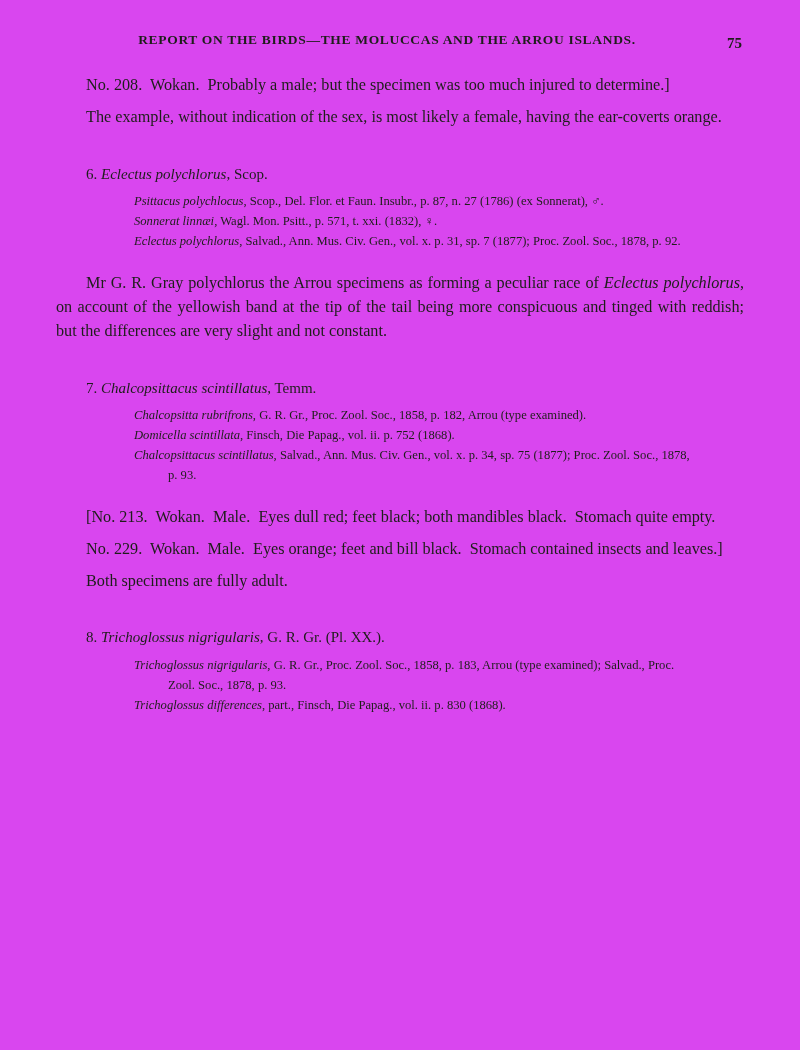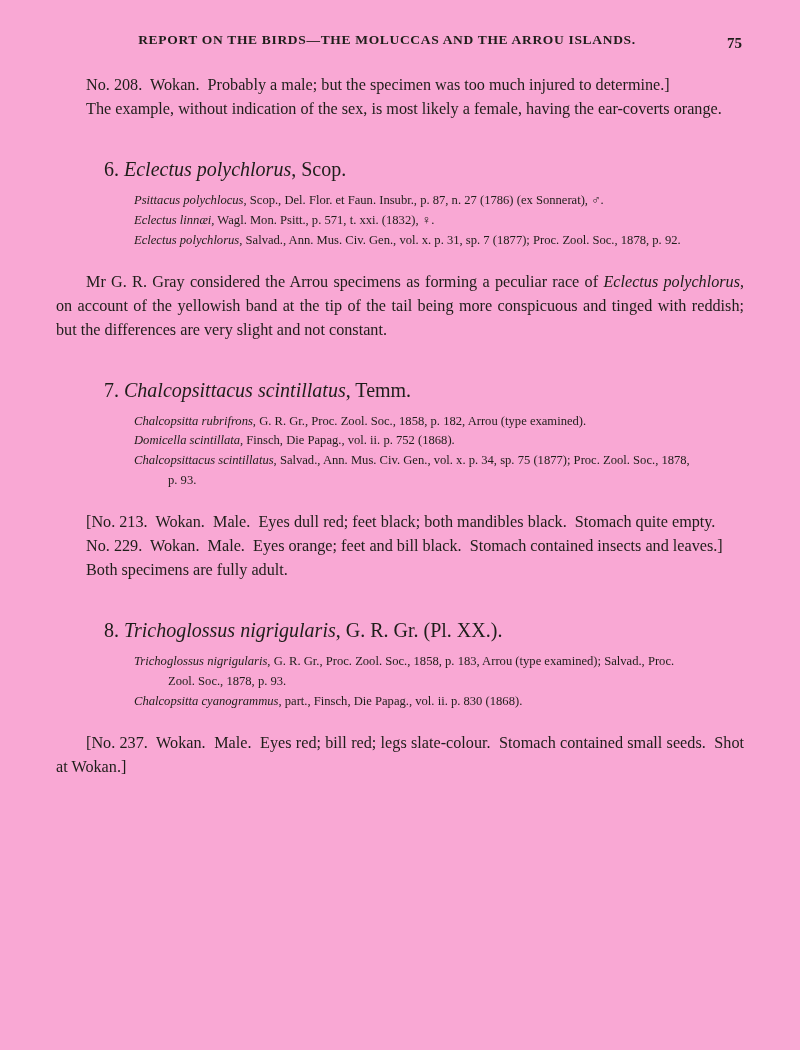--- a/index.html
+++ b/index.html
@@ -2,35 +2,35 @@
 <html><head>
 <meta charset="utf-8">
 <style>
   * { margin: 0; padding: 0; box-sizing: border-box; }
   html, body { background: #fdfdfb; }
   body {
     width: 800px; height: 1050px; overflow: hidden;
     font-family: "Liberation Serif", "DejaVu Serif", serif;
     color: #1e1e1a;
   }
-  .page { width: 800px; height: 1050px; padding: 30px 56px 24px 56px; background: #f9a8d4; }
+  .page { width: 800px; height: 1050px; padding: 30px 56px 24px 56px; background: #d946ef; }
 
   .header { position: relative; text-align: center; margin-bottom: 22px; height: 22px; }
   .running-title {
     font-weight: bold; font-size: 13.5px; letter-spacing: 0.05em;
     display: inline-block; padding-right: 26px;
   }
   .page-number { position: absolute; right: 2px; top: 5px; font-weight: bold; font-size: 15px; }
 
   p.body { font-size: 16.2px; line-height: 1.48; text-align: justify; }
-  p.indent { text-indent: 30px; }
+  p.indent { text-indent: 30px; margin-top: 8px; }
 
   section { margin-top: 34px; }
   .species-heading {
-    font-weight: normal; font-size: 20px; margin: 0 0 8px 48px; line-height: 1.35;
+    font-weight: normal; font-size: 15px; margin: 0 0 8px 30px; line-height: 1.35;
   }
   .it { font-style: italic; }
 
   .citations { margin: 6px 0 20px 78px; max-width: 560px; }
   p.citation {
     font-size: 12.6px; line-height: 1.58; text-align: left;
     padding-left: 34px; text-indent: -34px;
   }
 </style>
 </head>
@@ -43,40 +43,39 @@
     <span class="page-number">75</span>
   </div>
 
   <p class="body indent">No. 208.&nbsp; Wokan.&nbsp; Probably a male; but the specimen was too much injured to determine.]</p>
   <p class="body indent">The example, without indication of the sex, is most likely a female, having the ear-coverts orange.</p>
 
   <section>
     <h3 class="species-heading"><span>6. </span><span class="it">Eclectus polychlorus</span><span>, Scop.</span></h3>
     <div class="citations">
       <p class="citation"><span class="it">Psittacus polychlocus</span><span>, Scop., Del. Flor. et Faun. Insubr., p. 87, n. 27 (1786) (ex Sonnerat), ♂.</span></p>
-      <p class="citation"><span class="it">Eclectus linnæi</span><span>, Wagl. Mon. Psitt., p. 571, t. xxi. (1832), ♀.</span></p>
+      <p class="citation"><span class="it">Sonnerat linnæi</span><span>, Wagl. Mon. Psitt., p. 571, t. xxi. (1832), ♀.</span></p>
       <p class="citation"><span class="it">Eclectus polychlorus</span><span>, Salvad., Ann. Mus. Civ. Gen., vol. x. p. 31, sp. 7 (1877); Proc. Zool. Soc., 1878, p. 92.</span></p>
     </div>
-    <p class="body indent"><span>Mr G. R. Gray considered the Arrou specimens as forming a peculiar race of </span><span class="it">Eclectus polychlorus</span><span>, on account of the yellowish band at the tip of the tail being more conspicuous and tinged with reddish; but the differences are very slight and not constant.</span></p>
+    <p class="body indent"><span>Mr G. R. Gray polychlorus the Arrou specimens as forming a peculiar race of </span><span class="it">Eclectus polychlorus</span><span>, on account of the yellowish band at the tip of the tail being more conspicuous and tinged with reddish; but the differences are very slight and not constant.</span></p>
   </section>
 
   <section>
     <h3 class="species-heading"><span>7. </span><span class="it">Chalcopsittacus scintillatus</span><span>, Temm.</span></h3>
     <div class="citations">
       <p class="citation"><span class="it">Chalcopsitta rubrifrons</span><span>, G. R. Gr., Proc. Zool. Soc., 1858, p. 182, Arrou (type examined).</span></p>
       <p class="citation"><span class="it">Domicella scintillata</span><span>, Finsch, Die Papag., vol. ii. p. 752 (1868).</span></p>
       <p class="citation"><span class="it">Chalcopsittacus scintillatus</span><span>, Salvad., Ann. Mus. Civ. Gen., vol. x. p. 34, sp. 75 (1877); Proc. Zool. Soc., 1878, p. 93.</span></p>
     </div>
     <p class="body indent">[No. 213.&nbsp; Wokan.&nbsp; Male.&nbsp; Eyes dull red; feet black; both mandibles black.&nbsp; Stomach quite empty.</p>
     <p class="body indent">No. 229.&nbsp; Wokan.&nbsp; Male.&nbsp; Eyes orange; feet and bill black.&nbsp; Stomach contained insects and leaves.]</p>
     <p class="body indent">Both specimens are fully adult.</p>
   </section>
 
   <section>
     <h3 class="species-heading"><span>8. </span><span class="it">Trichoglossus nigrigularis</span><span>, G. R. Gr. (Pl. XX.).</span></h3>
     <div class="citations">
       <p class="citation"><span class="it">Trichoglossus nigrigularis</span><span>, G. R. Gr., Proc. Zool. Soc., 1858, p. 183, Arrou (type examined); Salvad., Proc. Zool. Soc., 1878, p. 93.</span></p>
-      <p class="citation"><span class="it">Chalcopsitta cyanogrammus</span><span>, part., Finsch, Die Papag., vol. ii. p. 830 (1868).</span></p>
+      <p class="citation"><span class="it">Trichoglossus differences</span><span>, part., Finsch, Die Papag., vol. ii. p. 830 (1868).</span></p>
     </div>
-    <p class="body indent">[No. 237.&nbsp; Wokan.&nbsp; Male.&nbsp; Eyes red; bill red; legs slate-colour.&nbsp; Stomach contained small seeds.&nbsp; Shot at Wokan.]</p>
   </section>
 
 </div>
 
 </body></html>

